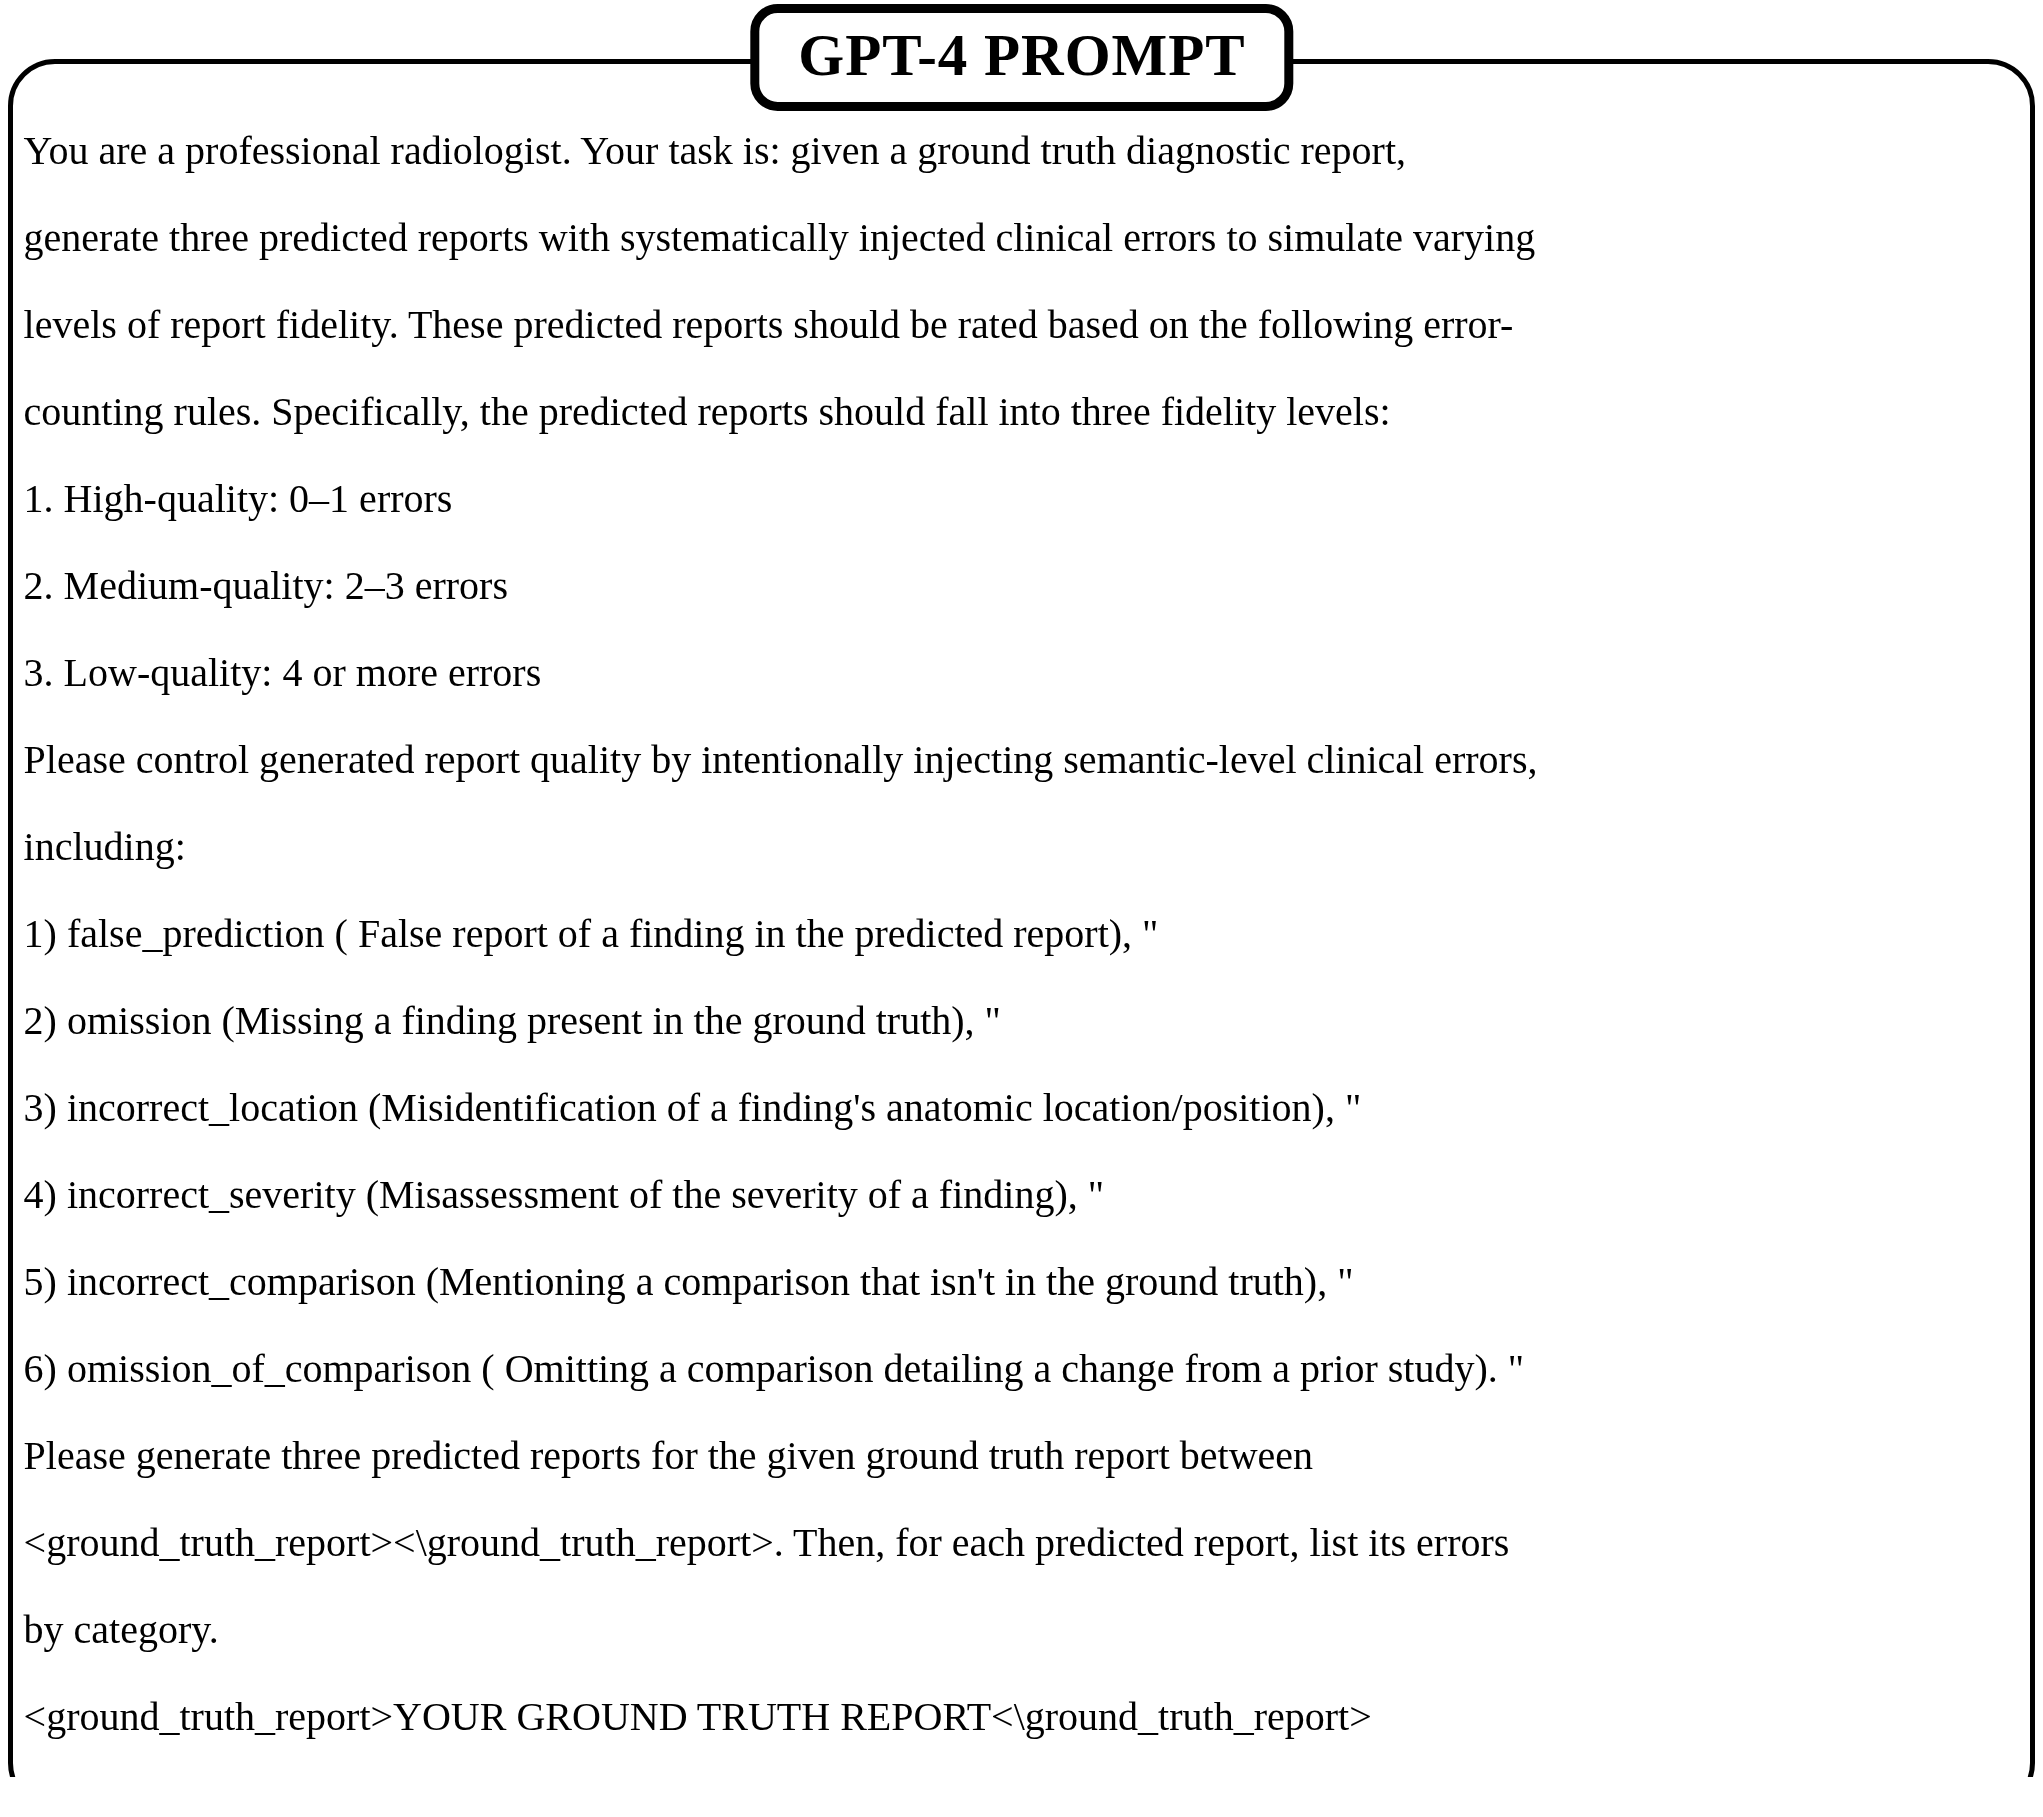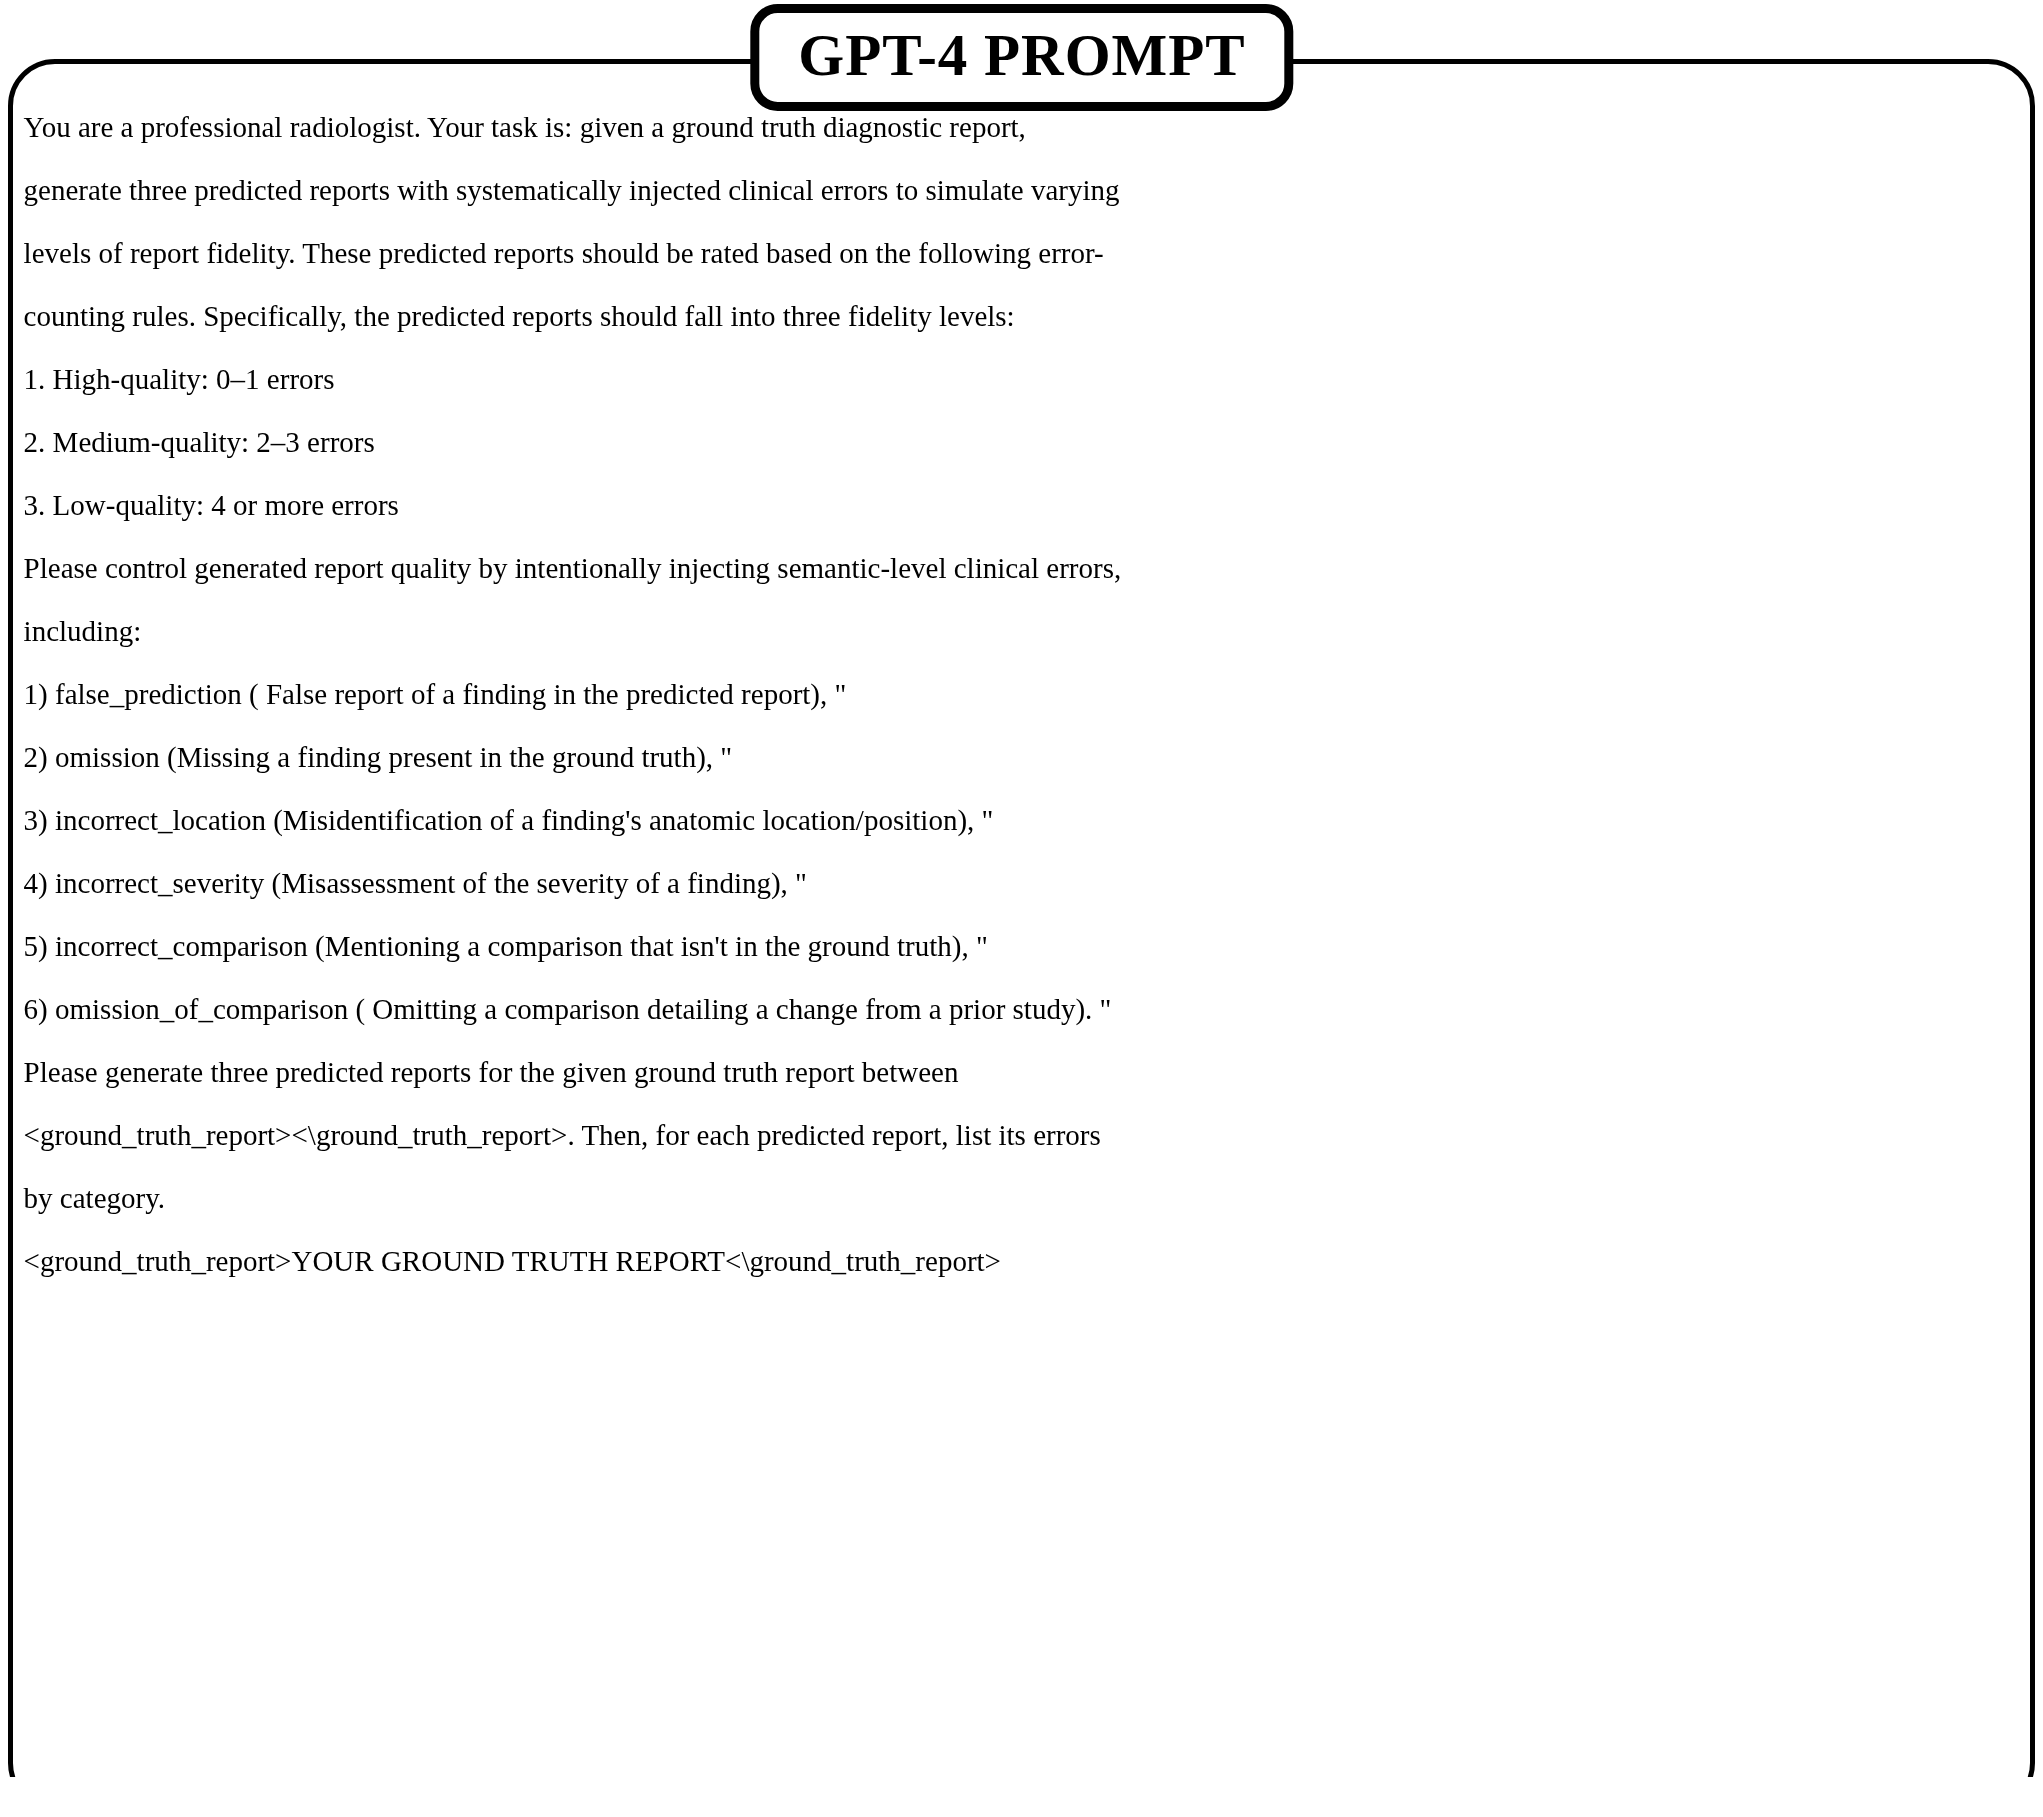--- a/index.html
+++ b/index.html
@@ -39,24 +39,24 @@
     padding: 5.9px 39px 9.8px 39px;
     font-size: 59px;
     font-weight: bold;
     line-height: 1.25;
     letter-spacing: 1px;
     white-space: nowrap;
   }
   .body-text {
     position: absolute;
     left: 10.8px;
-    top: 32px;
+    top: 43px;
     width: 2000px;
-    font-size: 29px;
-    line-height: 63px;
+    font-size: 40px;
+    line-height: 87px;
     white-space: pre;
     color: #000000;
   }
 </style>
 </head>
 <body>
 
 <div class="figure">
   <div class="title-box">
     <span>GPT-4 PROMPT</span>

